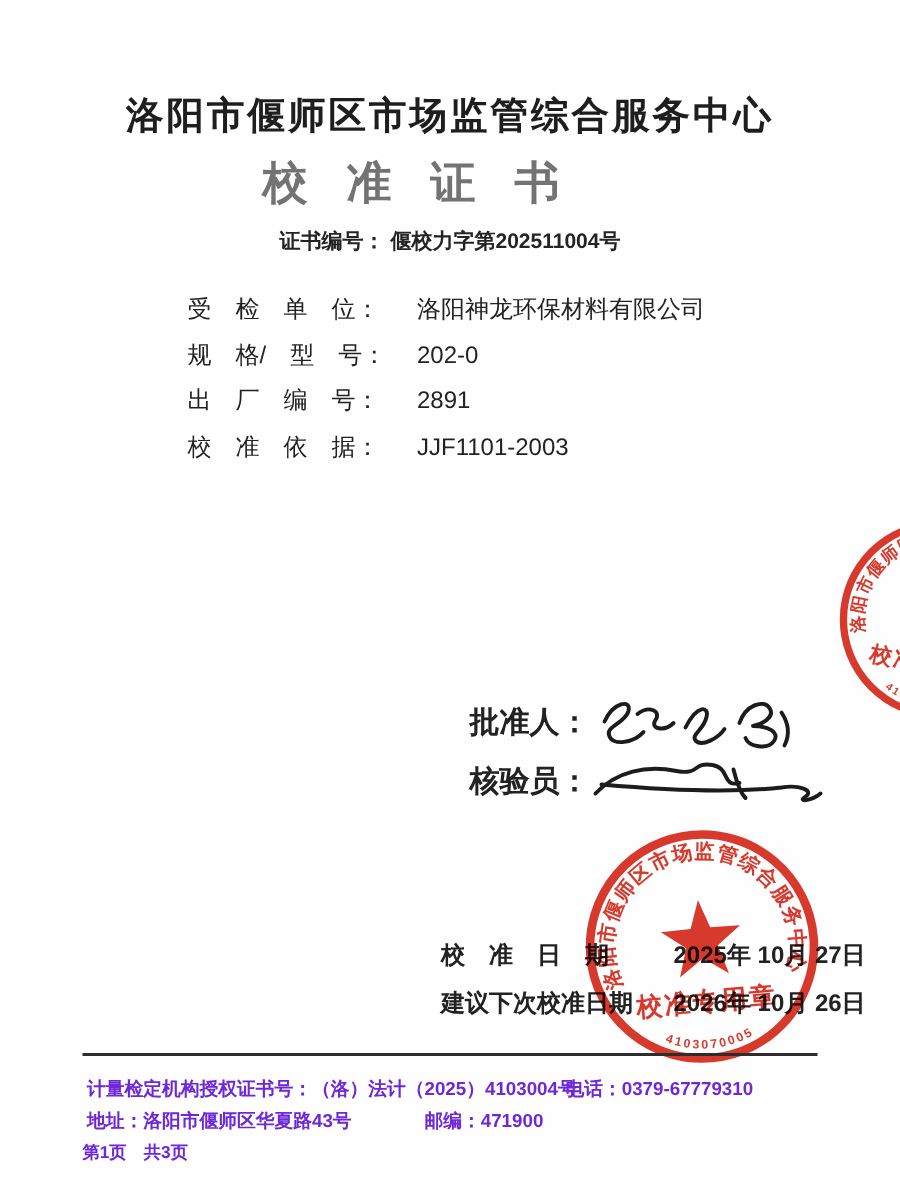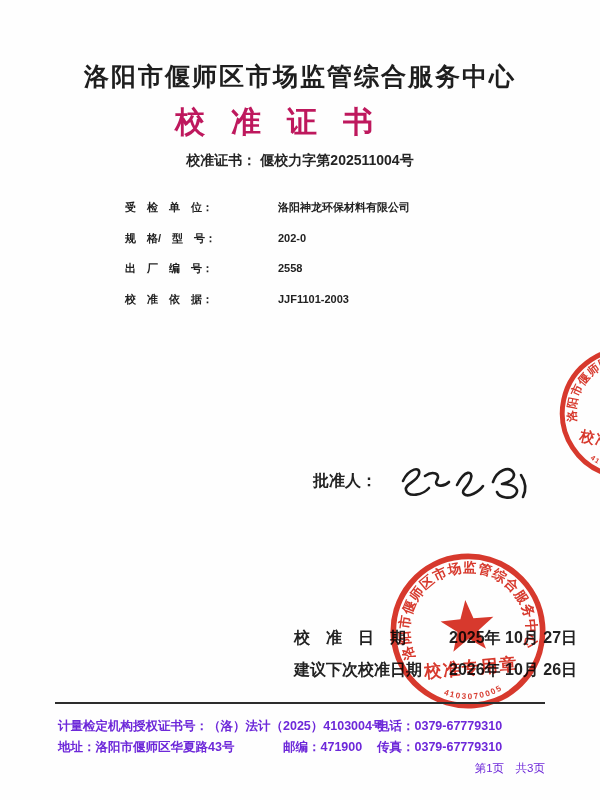--- a/index.html
+++ b/index.html
@@ -12,95 +12,103 @@
     color:#222;
   }
   .org-title {
     position:absolute; top:60px; left:0; width:100%;
     text-align:center; font-size:25px; font-weight:bold; letter-spacing:2px;
     color:#1e1e1e;
   }
   .doc-title {
     position:absolute; top:102px; left:0; width:100%;
     text-align:center; font-size:30px; font-weight:bold;
-    letter-spacing:26px; padding-right:26px; color:#be185d;
+    letter-spacing:26px; padding-right:26px; color:#737373;
   }
   .cert-no {
     position:absolute; top:152px; left:0; width:100%;
     text-align:center; font-size:14px; font-weight:bold; color:#242424;
   }
   .cert-no .v { margin-left:4px;margin-top:16px; }
 
-  .fields { position:absolute; left:125px; top:192px; font-size:11px; font-weight:700; }
+  .fields { position:absolute; left:125px; top:192px; font-size:16px; font-weight:400; }
   .field-row { height:30.5px; line-height:30.5px; white-space:nowrap; }
   .flabel { display:inline-block; width:153px; vertical-align:top; }
   .fvalue { display:inline-block; }
 
   .sigs { position:absolute; left:313px; top:462px; }
-  .sig-row { height:39px; display:flex; align-items:center; font-size:16px; font-weight:bold; white-space:nowrap; }
+  .sig-row { height:39px; display:flex; align-items:center; font-size:20px; font-weight:bold; white-space:nowrap; }
   .sig-label { width:78px; flex:none; }
   .sig-svg { flex:none; margin-left:2px; }
   .sig-svg path { stroke:#1c1c1c; stroke-width:2.6; fill:none; stroke-linecap:round; stroke-linejoin:round; }
 
   .dates { position:absolute; left:283px; top:622px; font-size:16px; font-weight:bold; }
   .date-row { height:32px; line-height:32px; white-space:nowrap; }
   .dlabel { display:inline-block; width:140px;margin-left:11px; }
   .dvalue { display:inline-block; margin-left:15px; }
 
   .footer {
     position:absolute; left:55px; top:702px; width:490px;
     border-top:2px solid #2d2d2d; padding-top:12px;
     font-size:12.5px; font-weight:600; color:#6d28d9;
   }
   .f-row { position:relative; height:21px; line-height:21px; white-space:nowrap; }
   .fp-auth  { position:absolute; left:3px; }
   .fp-phone { position:absolute; left:322px; }
   .fp-addr  { position:absolute; left:3px; }
   .fp-post  { position:absolute; left:228px; }
   .fp-fax   { position:absolute; left:322px; }
-  .page-info { text-align:right; font-size:11.5px; font-weight:400; margin-top:3px; }
+  .page-info { text-align:left; font-size:11.5px; font-weight:700; margin-top:3px; }
 
   .seal { position:absolute; mix-blend-mode:multiply; opacity:0.92; }
   .seal-main    { left:386px; top:549px; width:164px; height:164px; transform:rotate(-5deg); }
   .seal-partial { left:556px; top:343px; width:140px; height:140px; transform:rotate(12deg); }
   .seal text { font-family:"Liberation Sans", sans-serif; font-weight:bold; }
 </style>
 </head>
 <body>
 
 <div class="org-title">洛阳市偃师区市场监管综合服务中心</div>
 <div class="doc-title">校准证书</div>
 <div class="cert-no">
-  <span>校准证书：</span><span class="v">偃校力字第202511004号</span>
+  <span>证书编号：</span><span class="v">偃校力字第202511004号</span>
 </div>
 
 <div class="fields">
   <div class="field-row">
     <span class="flabel">受　检　单　位：</span><span class="fvalue">洛阳神龙环保材料有限公司</span>
   </div>
   <div class="field-row">
     <span class="flabel">规　格/　型　号：</span><span class="fvalue">202-0</span>
   </div>
   <div class="field-row">
-    <span class="flabel">出　厂　编　号：</span><span class="fvalue">2558</span>
+    <span class="flabel">出　厂　编　号：</span><span class="fvalue">2891</span>
   </div>
   <div class="field-row">
     <span class="flabel">校　准　依　据：</span><span class="fvalue">JJF1101-2003</span>
   </div>
 </div>
 
 <div class="sigs">
   <div class="sig-row">
     <span class="sig-label">批准人：</span>
     <svg class="sig-svg" width="160" height="42" viewBox="0 0 160 42">
       <path d="M10,20 C16,7 28,5 26,13 C24,21 11,23 13,29 C15,37 30,34 36,27"></path>
       <path d="M32,15 C40,9 48,13 44,19 C40,25 50,27 56,21"></path>
       <path d="M64,24 C72,8 80,10 78,17 C76,26 67,29 71,33 C75,37 86,31 90,25"></path>
       <path d="M100,21 C104,9 116,5 120,11 C124,17 115,22 109,23 C119,23 127,27 123,33 C119,39 106,37 104,31"></path>
       <path d="M128,14 C132,20 134,28 130,36"></path>
+    </svg>
+  </div>
+  <div class="sig-row">
+    <span class="sig-label">核验员：</span>
+    <svg class="sig-svg" width="160" height="40" viewBox="0 0 160 40">
+      <path d="M4,28 C18,13 38,9 58,13 C74,16 68,7 82,9 C94,11 88,24 100,21"></path>
+      <path d="M8,22 C42,25 92,28 128,24 C140,22 150,26 144,30 C138,34 148,33 154,28"></path>
+      <path d="M96,12 C98,20 100,27 104,31"></path>
     </svg>
   </div>
 </div>
 
 <div class="dates">
   <div class="date-row">
     <span class="dlabel">校　准　日　期</span><span class="dvalue">2025年 10月 27日</span>
   </div>
   <div class="date-row">
     <span class="dlabel">建议下次校准日期</span><span class="dvalue">2026年 10月 26日</span>
@@ -136,16 +144,15 @@
 </svg>
 
 <div class="footer">
   <div class="f-row">
     <span class="fp-auth">计量检定机构授权证书号：（洛）法计（2025）4103004号</span>
     <span class="fp-phone">电话：0379-67779310</span>
   </div>
   <div class="f-row">
     <span class="fp-addr">地址：洛阳市偃师区华夏路43号</span>
     <span class="fp-post">邮编：471900</span>
-    <span class="fp-fax">传真：0379-67779310</span>
   </div>
   <div class="page-info">第1页　共3页</div>
 </div>
 
 </body></html>

